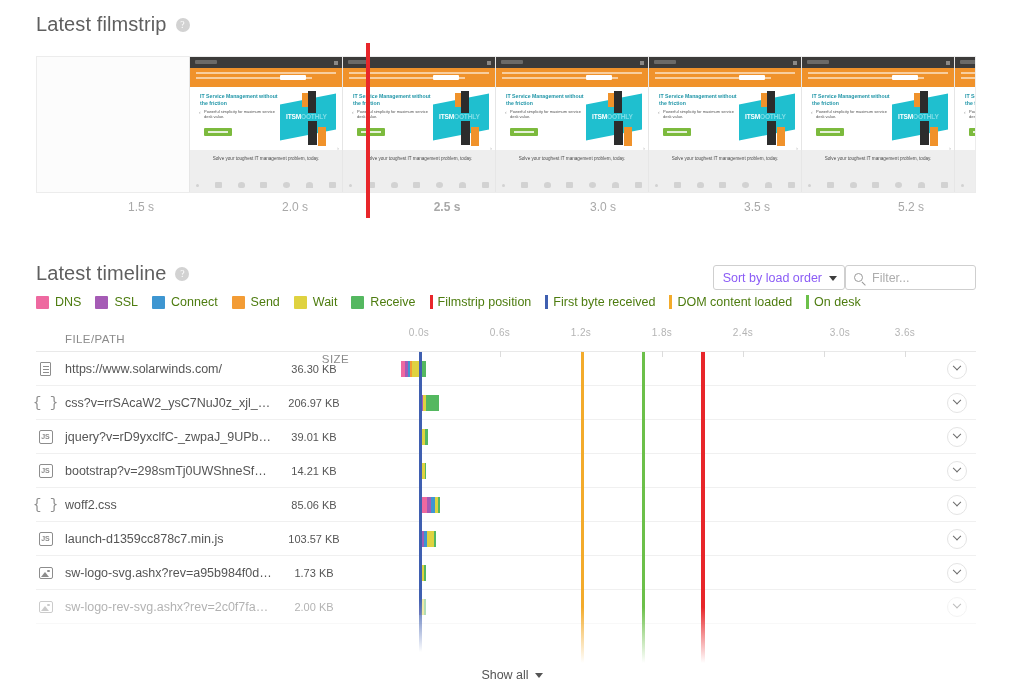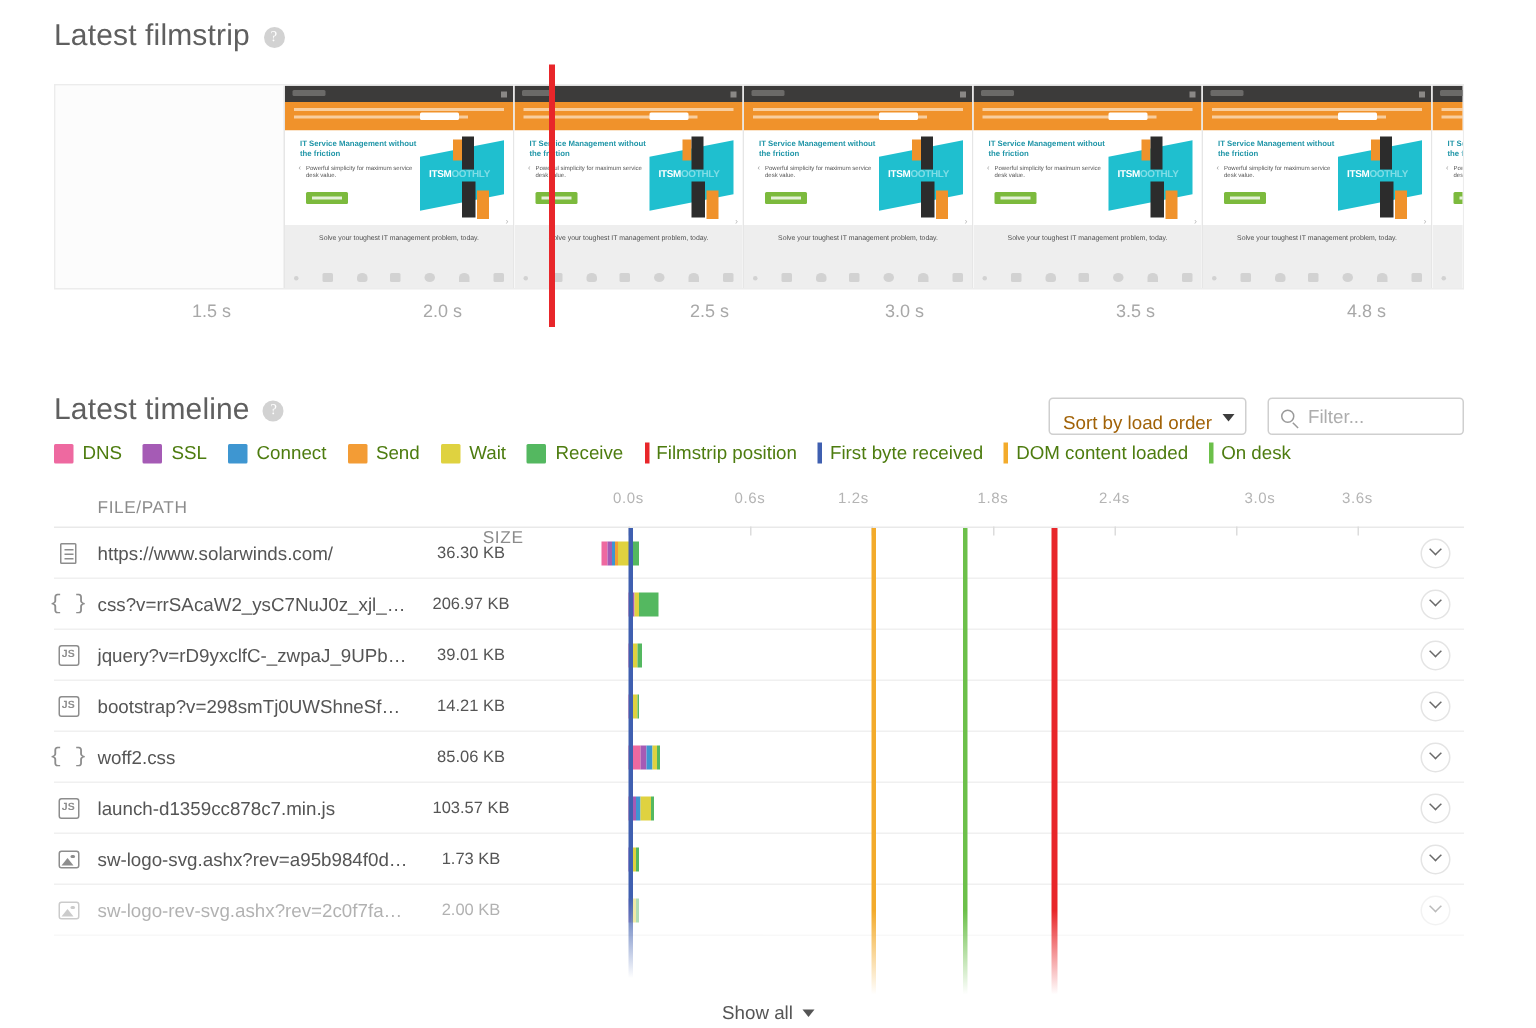--- a/index.html
+++ b/index.html
@@ -177,23 +177,23 @@
     display: flex; align-items: flex-start; font-size: 12.5px; color: #4d7c0f;
     white-space: nowrap;
   }
   .legend .item { display: flex; align-items: center; margin-right: 14px; }
   .legend .sw { width: 13px; height: 13px; margin-right: 6px; border-radius: 1px; }
   .legend .bar { width: 3px; height: 14px; margin-right: 5px; }
 
   .controls { position: absolute; right: 48px; top: 265px; display: flex; }
   .sortsel {
     height: 25px; border: 1px solid #cfcfcf; border-radius: 3px;
-    background: #fff; font-size: 12.5px; color: #a16207;
-    padding: 0 22px 0 9px; display: flex; align-items: flex-end;
-    position: relative; cursor: pointer; margin-right: 14px;
+    background: #fff; font-size: 12.5px; color: #8b5cf6;
+    padding: 0 22px 0 9px; display: flex; align-items: center;
+    position: relative; cursor: pointer; 
   }
   .sortsel .caret {
     position: absolute; right: 7px; top: 50%;
     margin-top: -2px; width: 0; height: 0;
     border-left: 4px solid transparent; border-right: 4px solid transparent;
     border-top: 5px solid #3d3d3d;
   }
   .filterbox {
     width: 131px; height: 25px; border: 1px solid #cfcfcf; border-radius: 3px;
     background: #fff; display: flex; align-items: center; padding-left: 8px;
@@ -527,24 +527,24 @@
               <span></span>
             </div>
           </div>
         </div>
       </div>
     </div>
   <div class="filmstrip-marker" id="fs-marker" style="left: 366px; background: rgb(232, 38, 42);"></div>
   <div class="filmstrip-axis" id="fs-axis">
       <span class="lbl" style="left: 105px;">1.5 s</span>
       <span class="lbl" style="left: 259px;">2.0 s</span>
-      <span class="lbl" style="left: 437px;">2.5 s</span>
+      <span class="lbl" style="left: 411px; font-weight: bold;">2.5 s</span>
       <span class="lbl" style="left: 567px;">3.0 s</span>
       <span class="lbl" style="left: 721px;">3.5 s</span>
-      <span class="lbl" style="left: 875px;">4.8 s</span>
+      <span class="lbl" style="left: 875px;">5.2 s</span>
     </div>
 
   <div class="section-head" id="timeline-heading">
     <span class="title">Latest timeline</span>
     <span class="help-icon">?</span>
   </div>
 
   <div class="controls">
     <div class="sortsel">
       <span>Sort by load order</span>
@@ -601,21 +601,21 @@
 
   <div class="table">
     <div class="thead">
       <span class="th-file">FILE/PATH</span>
       <span class="th-size">SIZE</span>
       <div class="axis-area" id="tl-axis">
           <span class="tick" style="left: 58px;">0.0s</span>
           <span class="tickmark" style="left: 58px;"></span>
           <span class="tick" style="left: 139px;">0.6s</span>
           <span class="tickmark" style="left: 139px;"></span>
-          <span class="tick" style="left: 208px;">1.2s</span>
+          <span class="tick" style="left: 220px;">1.2s</span>
           <span class="tickmark" style="left: 220px;"></span>
           <span class="tick" style="left: 301px;">1.8s</span>
           <span class="tickmark" style="left: 301px;"></span>
           <span class="tick" style="left: 382px;">2.4s</span>
           <span class="tickmark" style="left: 382px;"></span>
           <span class="tick" style="left: 463px; margin-left: 16px;">3.0s</span>
           <span class="tickmark" style="left: 463px;"></span>
           <span class="tick" style="left: 544px;">3.6s</span>
           <span class="tickmark" style="left: 544px;"></span>
         </div>

